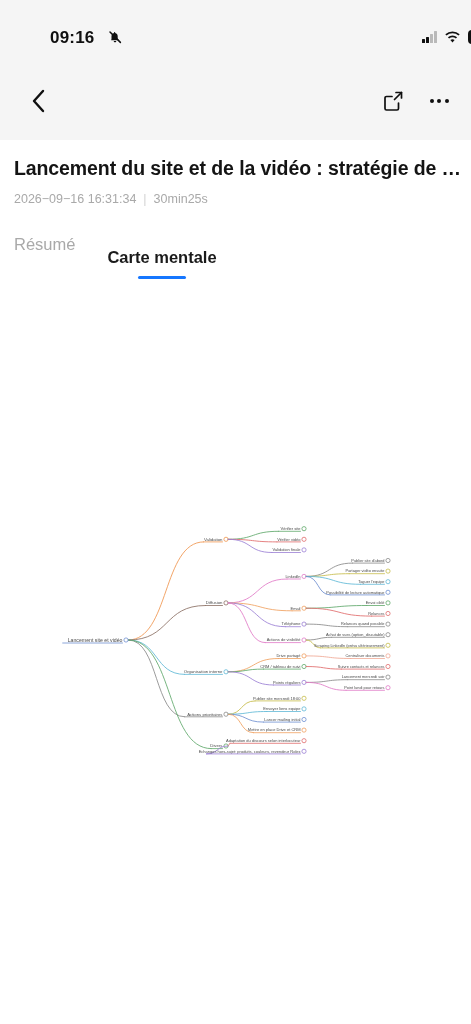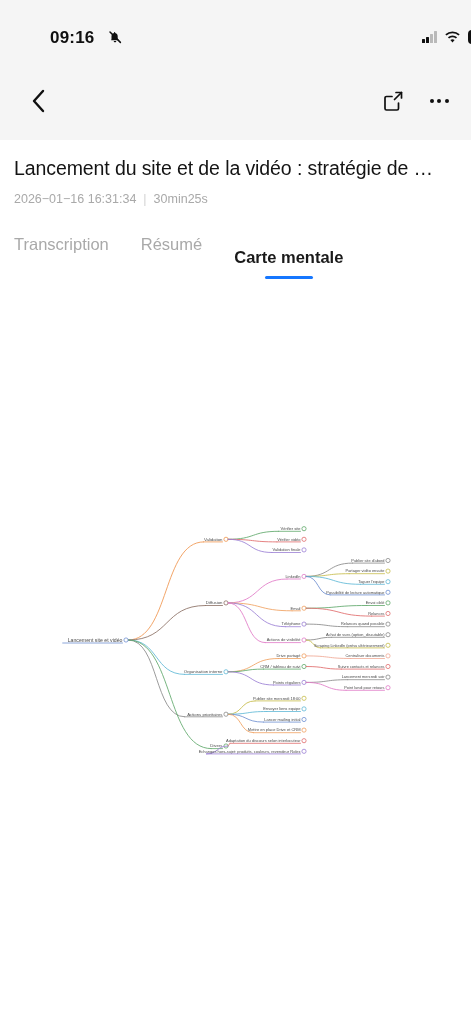--- a/index.html
+++ b/index.html
@@ -62,21 +62,21 @@
   .dots{display:flex;gap:3.5px;}
   .dots span{width:4px;height:4px;border-radius:50%;background:#101010;display:block;}
 
   
   .header{
     position:absolute;top:140px;left:0;width:471px;height:142px;
     background:#ffffff;
   }
   .title{
     position:absolute;left:14px;top:17px;width:448px;
-    font-size:19.5px;color:#141414;font-weight:400;
+    font-size:19.5px;color:#141414;font-weight:700;
     white-space:nowrap;overflow:hidden;
     letter-spacing:-.1px;
   }
   .meta{
     position:absolute;left:14px;top:52px;
     font-size:12.5px;color:#a9a9a9;
     display:flex;align-items:center;gap:0px;
   }
   .meta .sep{color:#d3d3d3;margin:0 7px;}
 
@@ -149,26 +149,25 @@
           <span></span>
           <span></span>
         </div>
     </div>
   </div>
 </div>
 
 <div class="header">
   <div class="title">Lancement du site et de la vidéo : stratégie de …</div>
   <div class="meta">
-    <span>2026−01−16 16:31:34</span>
+    <span>2026−09−16 16:31:34</span>
     <span class="sep">|</span>
     <span>30min25s</span>
   </div>
   <div class="tabs">
-    <div class="tab">Transcription</div>
     <div class="tab">Résumé</div>
     <div class="tab active">Carte mentale</div>
   </div>
 </div>
 
 <div class="mindmap-wrap">
   <svg class="mindmap" id="mm-svg" width="471" height="742" viewBox="0 0 471 742">
       <text x="122.5" y="359.6" font-size="5.2" fill="#4a4a4a" text-anchor="end" font-family="&quot;Liberation Sans&quot;,&quot;DejaVu Sans&quot;,sans-serif">Lancement site et vidéo</text>
       <line x1="62.699999999999996" y1="361" x2="122.5" y2="361" stroke="#6f8fd0" stroke-width="0.8" stroke-linecap="round"></line>
       <path d="M128.3,358 C169.704,358 162.176,259.90000000000003 203.57999999999998,259.90000000000003" fill="none" stroke="#f0954e" stroke-width="0.85" stroke-linecap="round"></path>

